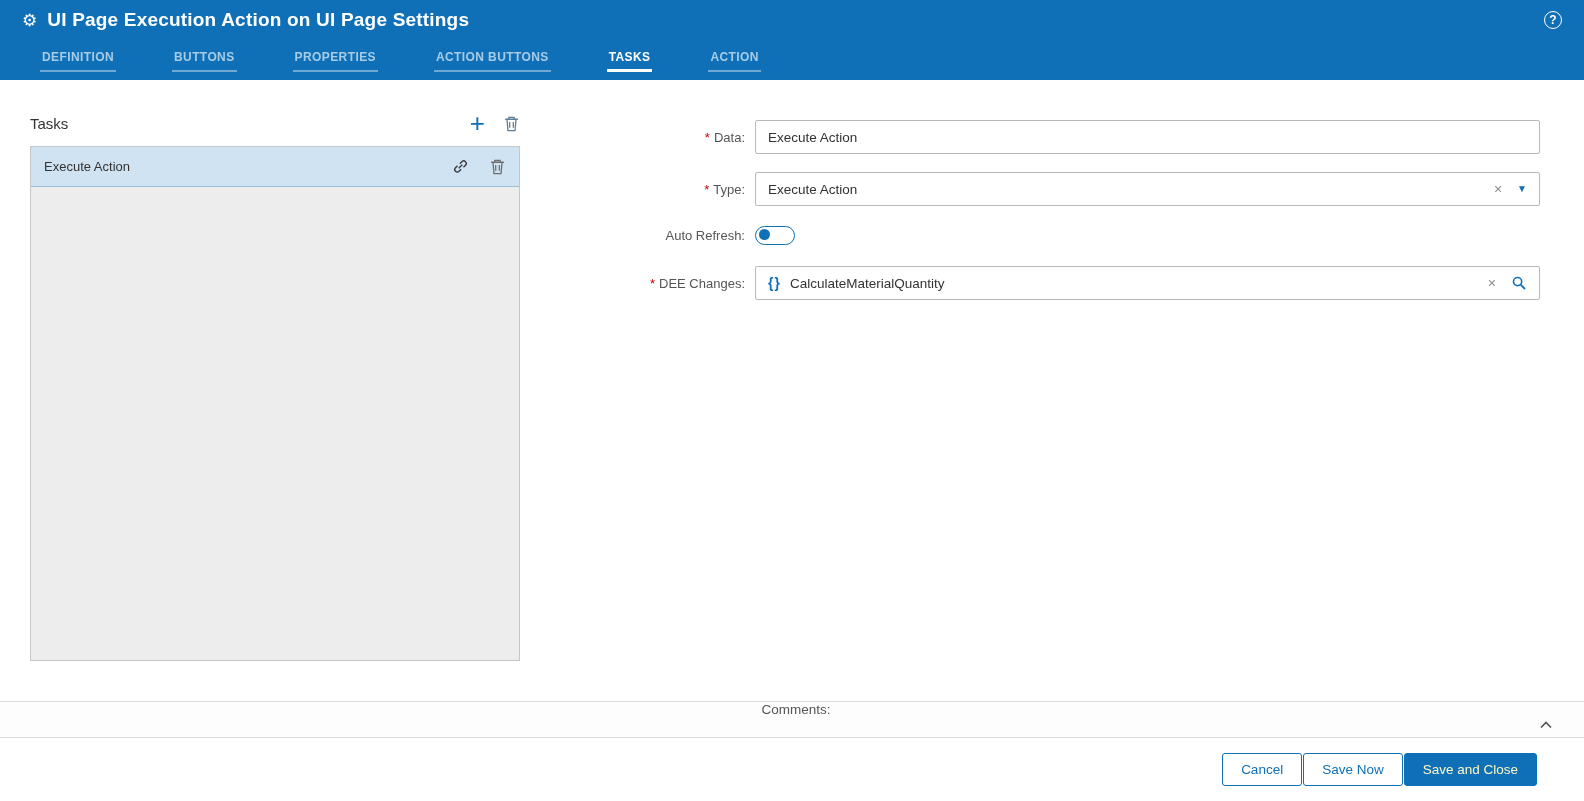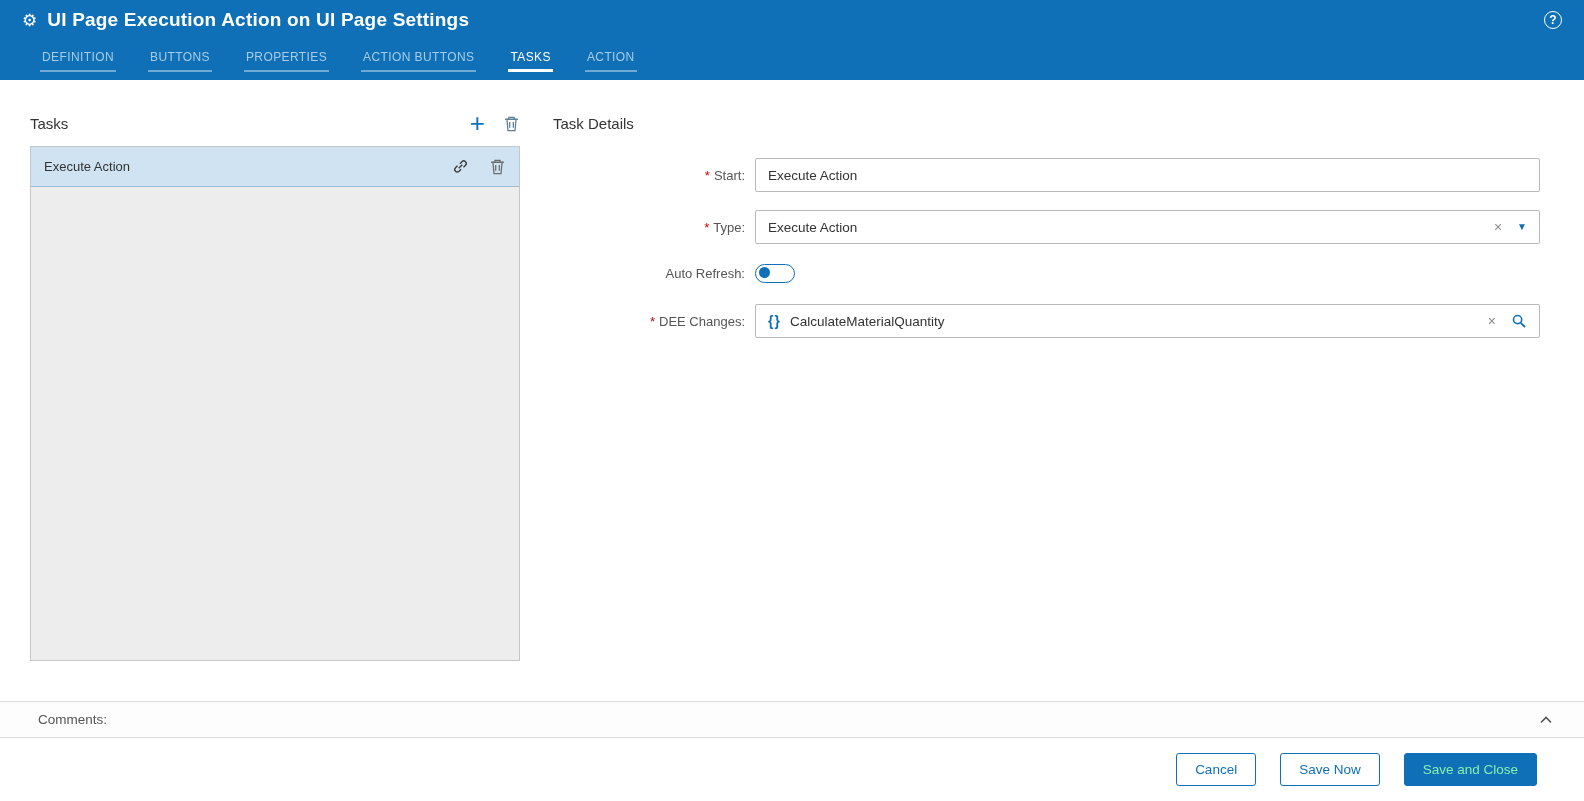--- a/index.html
+++ b/index.html
@@ -17,21 +17,21 @@
   .gear-icon { font-size:17px; margin-right:10px; line-height:1; }
   .header-title { font-size:19px; font-weight:700; letter-spacing:.2px; }
   .help-icon {
     margin-left:auto; width:18px; height:18px; border:1.6px solid #fff;
     border-radius:50%; display:flex; align-items:center; justify-content:center;
     font-size:12px; font-weight:700; cursor:pointer;
   }
   
   .tabbar {
     height:40px; background:#0f70b8;
-    display:flex; align-items:flex-end; padding-left:40px; gap:32px;
+    display:flex; align-items:flex-end; padding-left:40px; gap:56px;font-weight:bold;
   }
   .tab {
     color:#a7cce6; font-size:12px; letter-spacing:.4px;
     padding:0 2px 6px; margin-bottom:8px;
     border-bottom:2px solid rgba(255,255,255,.4);
     cursor:pointer; white-space:nowrap;
   }
   .tab.active { color:#fff; border-bottom:3px solid #fff; padding-bottom:5px; }
   
   .main { display:flex; height:621px; padding:28px 44px 0 30px; }
@@ -85,36 +85,36 @@
   .toggle .knob {
     position:absolute; top:2.5px; left:3px; width:11px; height:11px;
     border-radius:50%; background:#0f70b8;
   }
   .toggle.on { background:#0f70b8; }
   .toggle.on .knob { left:auto; right:3px; background:#fff; }
   
   .comments {
     height:37px; border-top:1px solid #dcdcdc; border-bottom:1px solid #dcdcdc;
     display:flex; align-items:center; padding:0 30px 0 38px;
-    font-size:13.5px; color:#555; background:#fdfdfd;
+    font-size:13.5px; color:#555; background:#fdfdfd;flex-direction:column;
   }
   .chevron-up { margin-left:auto; width:16px; height:16px; color:#555; cursor:pointer; }
   .chevron-up svg { width:100%; height:100%; display:block; }
   
   .footer {
     height:62px; display:flex; align-items:center; justify-content:flex-end;
-    gap:24px; padding-right:47px; background:#fff;margin-left:16px;
+    gap:1px; padding-right:47px; background:#fff;margin-left:16px;
   }
   .btn {
     height:33px; padding:0 18px; border-radius:3px; font-size:13.5px;
     display:flex; align-items:center; cursor:pointer;
     border:1px solid #0f70b8; color:#0f70b8; background:#fff;
     font-family:"Liberation Sans", sans-serif;
   }
-  .btn.primary { background:#0f70b8; color:#86efac; }
+  .btn.primary { background:#0f70b8; color:#fef9c3; }
 </style>
 </head>
 <body>
 
 <div class="header">
   <span class="gear-icon">⚙</span>
   <span class="header-title">UI Page Execution Action on UI Page Settings</span>
   <span class="help-icon">?</span>
 </div>
 
@@ -154,27 +154,24 @@
             <svg viewBox="0 0 16 16">
                 <path d="M2 4h12M5.5 4V2.3h5V4M3.7 4l1 10.6h6.6l1-10.6M6.3 6.5v5.6M9.7 6.5v5.6" stroke="currentColor" fill="none" stroke-width="1.2"></path>
               </svg>
           </span>
         </span>
       </div>
     </div>
   </div>
 
   <div class="right-panel">
-    <div class="panel-head">
-      <span class="panel-title">Task Details</span>
-    </div>
     <div class="form">
 
       <div class="form-row">
-        <span class="form-label"><span class="req">*</span><span>Start:</span></span>
+        <span class="form-label"><span class="req">*</span><span>Data:</span></span>
         <span class="form-control">
           <span class="text-input">
             <span class="input-value">Execute Action</span>
           </span>
         </span>
       </div>
 
       <div class="form-row">
         <span class="form-label"><span class="req">*</span><span>Type:</span></span>
         <span class="form-control">

